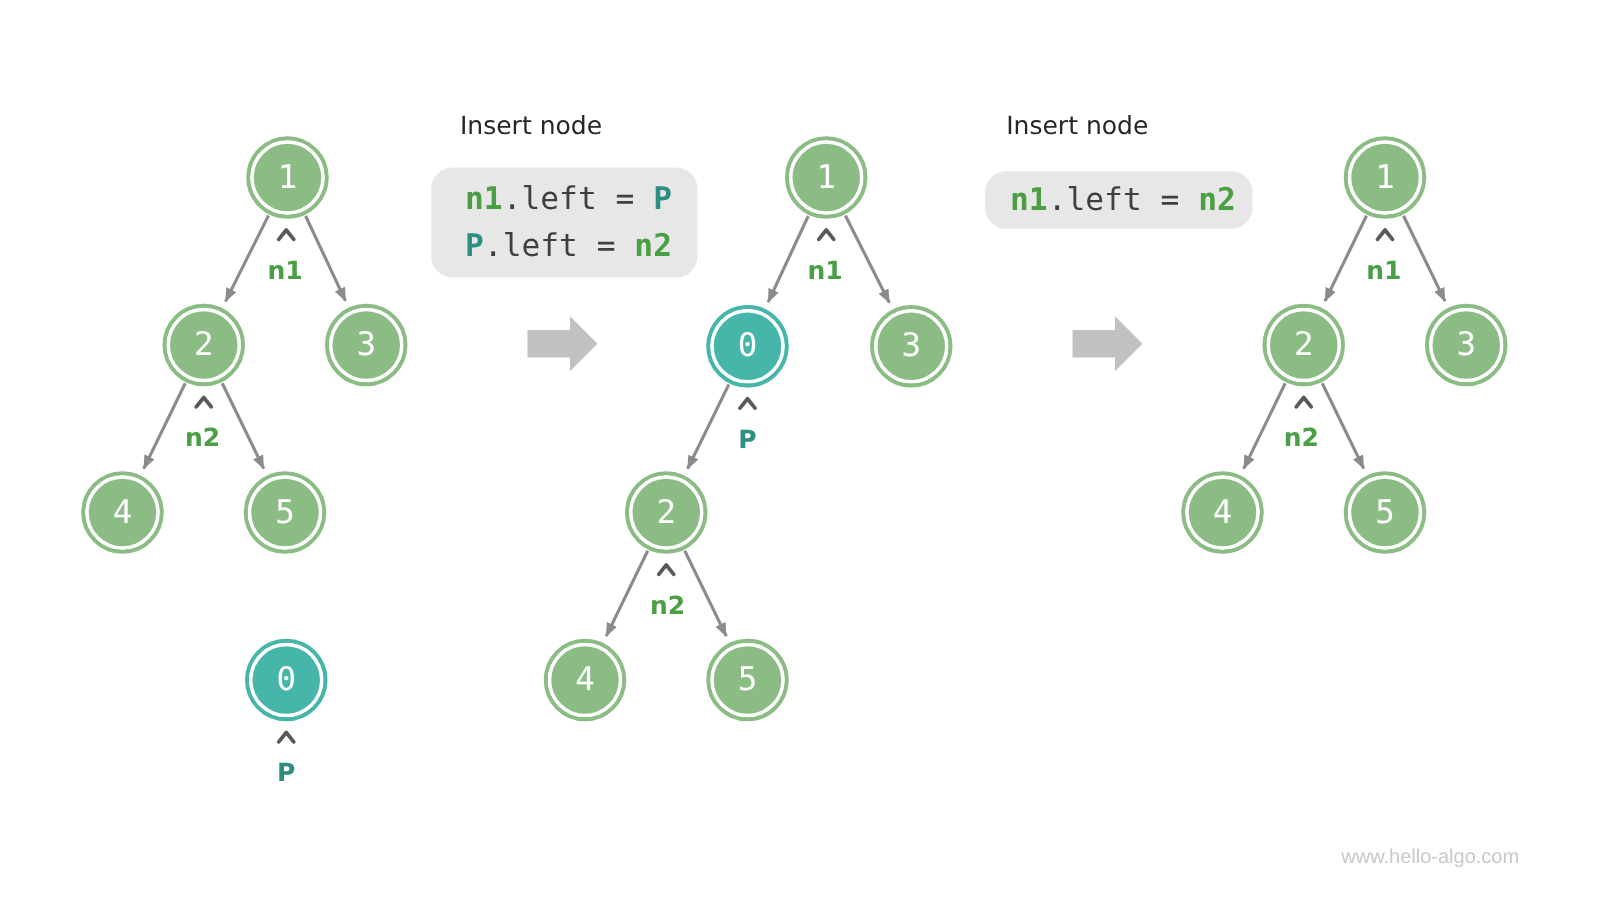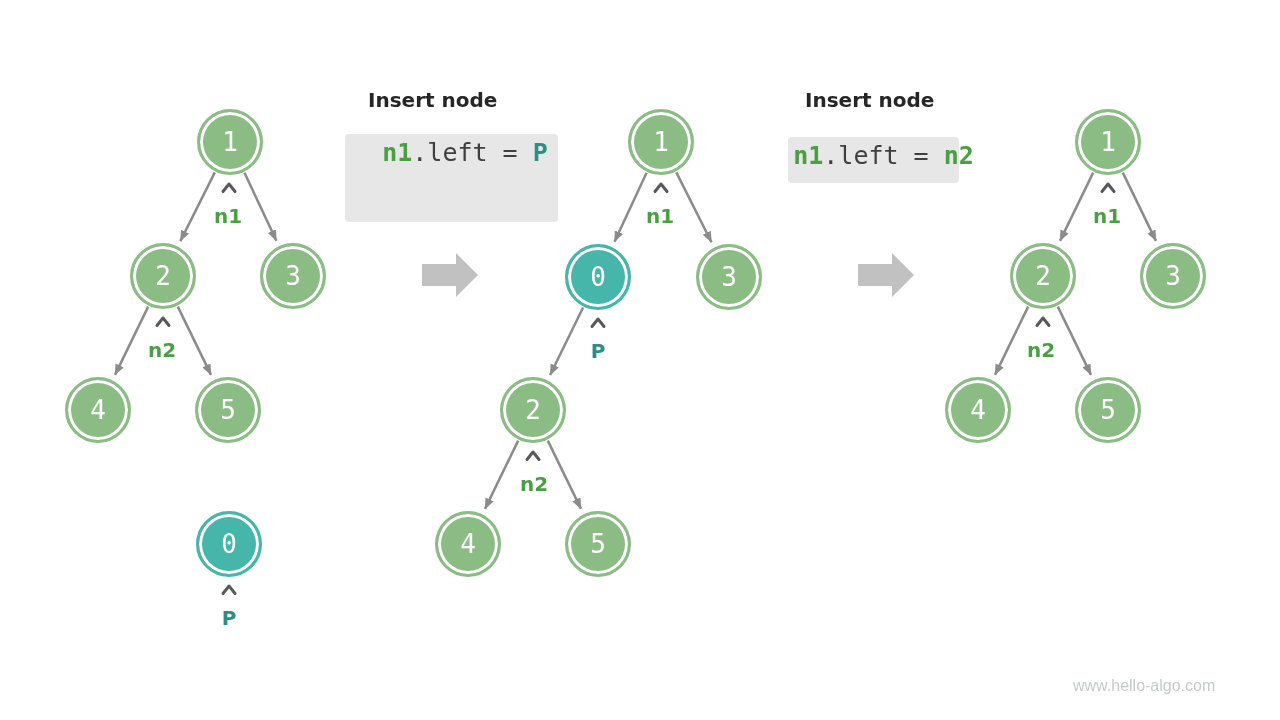--- a/index.html
+++ b/index.html
@@ -12,28 +12,28 @@
              box-shadow:inset 0 0 0 3px #ffffff;display:flex;align-items:center;justify-content:center;
              font-family:"DejaVu Sans Mono","Liberation Mono",monospace;font-size:26px;color:#ffffff;}
   .tree-node.green{background:var(--node-green);border-color:var(--node-green);}
   .tree-node.teal{background:var(--node-teal);border-color:var(--node-teal);}
 
   .tree-label{position:absolute;transform:translate(-50%,-50%);font-weight:bold;font-size:20px;
               font-family:"DejaVu Sans","Liberation Sans",sans-serif;}
   .tree-label.green{color:var(--label-green);}
   .tree-label.teal{color:var(--label-teal);}
 
-  .panel-title{position:absolute;font-weight:bold;font-size:20px;color:var(--title-text);z-index:3;}
+  .panel-title{position:absolute;font-weight:normal;font-size:20px;color:var(--title-text);z-index:3;}
   #insert-title{left:368px;top:88px;}
   #remove-title{left:805px;top:88px;}
 
-  .code-box{position:absolute;background:var(--code-bg);border-radius:4px;display:flex;
-            flex-direction:row;justify-content:center;box-sizing:border-box;z-index:3;}
+  .code-box{position:absolute;background:var(--code-bg);border-radius:17px;display:flex;
+            flex-direction:column;justify-content:center;box-sizing:border-box;z-index:3;}
   #insert-code{left:345px;top:134px;width:213px;height:88px;padding-left:27px;}
-  #remove-code{left:788px;top:137px;width:171px;height:46px;padding-left:20px;}
+  #remove-code{left:788px;top:137px;width:214px;height:46px;padding-left:20px;}
   .code-line{font-family:"DejaVu Sans Mono","Liberation Mono",monospace;font-size:25px;line-height:38px;
              color:var(--code-text);white-space:pre;}
   .tok-plain{color:var(--code-text);}
   .tok-green{color:var(--label-green);font-weight:bold;}
   .tok-teal{color:var(--label-teal);font-weight:bold;}
 
   #watermark{position:absolute;left:1073px;top:677px;font-family:Liberation Sans, sans-serif;
              font-size:16px;color:var(--watermark-gray);z-index:3;}
 </style>
 </head>
@@ -94,20 +94,21 @@
       <div class="tree-node green" style="left: 1075px; top: 109px;">1</div>
       <div class="tree-node green" style="left: 1010px; top: 243px;">2</div>
       <div class="tree-node green" style="left: 1140px; top: 243px;">3</div>
       <div class="tree-node green" style="left: 945px; top: 377px;">4</div>
       <div class="tree-node green" style="left: 1075px; top: 377px;">5</div>
     </div>
 
   <div class="panel-title" id="insert-title">Insert node</div>
   <div class="code-box" id="insert-code">
       <div class="code-line"><span class="tok-green">n1</span><span class="tok-plain">.left = </span><span class="tok-teal">P</span></div>
+      <div class="code-line"><span class="tok-teal">P</span><span class="tok-plain">.left = </span><span class="tok-green">n2</span></div>
     </div>
 
   <div class="panel-title" id="remove-title">Insert node</div>
   <div class="code-box" id="remove-code">
       <div class="code-line"><span class="tok-green">n1</span><span class="tok-plain">.left = </span><span class="tok-green">n2</span></div>
     </div>
 
   <div id="watermark">www.hello-algo.com</div>
 </div>
 

